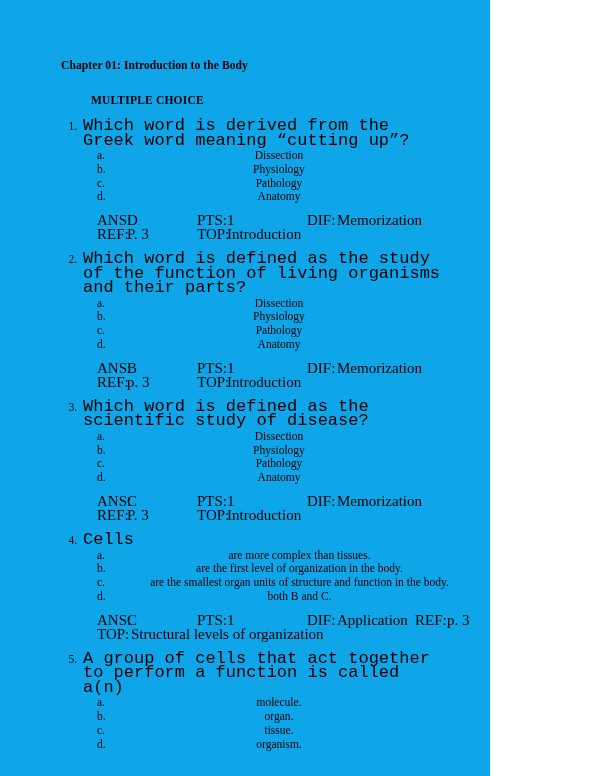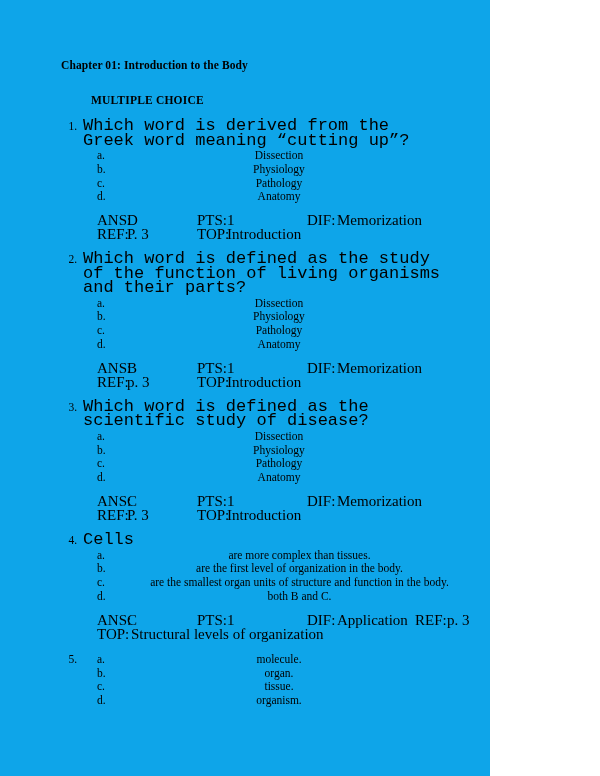--- a/index.html
+++ b/index.html
@@ -271,20 +271,21 @@
             <span class="cell-top-label">TOP:</span>
             <span class="cell-top-val">Structural levels of organization</span>
           </div>
         </div>
       </div>
     </div>
 
     <div class="q-block tight">
       <div class="q-num">5.</div>
       <div class="q-body">
+        <div class="q-stem">A group of cells that act together to perform a function is called a(n)</div>
         <div class="choices">
           <div class="choice">
             <span class="choice-letter">a.</span>
             <span class="choice-text">molecule.</span>
           </div>
           <div class="choice">
             <span class="choice-letter">b.</span>
             <span class="choice-text">organ.</span>
           </div>
           <div class="choice">

